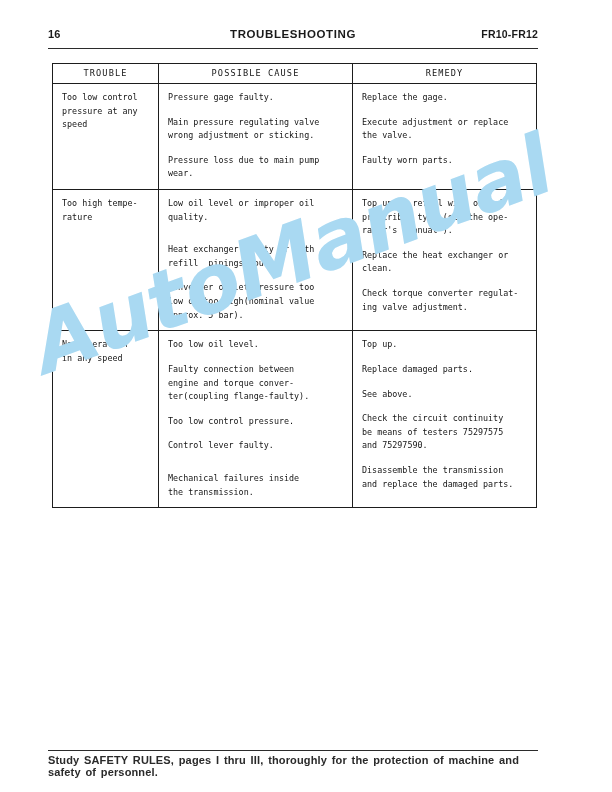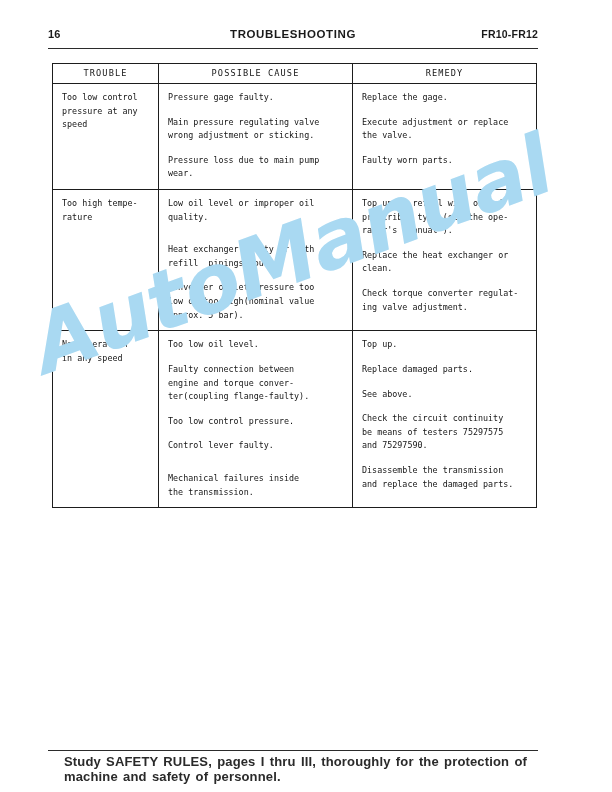--- a/index.html
+++ b/index.html
@@ -153,26 +153,25 @@
     width: 490px;
     height: 0;
     border-top: 1.6px solid #2b2b2b;
   }
   .footer-text {
     position: absolute;
     left: 48px;
     top: 754px;
     width: 500px;
     font-family: "Liberation Sans", sans-serif;
-    font-size: 13px;
+    font-size: 11px;
     font-weight: bold;
     color: #2a2a2a;
     letter-spacing: 0.15px;
     word-spacing: 1.5px;
-    margin-left: 16px;
   }
 </style>
 </head>
 <body>
 
 <div class="page">
 
   <div class="header">
     <div class="header-page-num">16</div>
     <div class="header-title">TROUBLESHOOTING</div>

